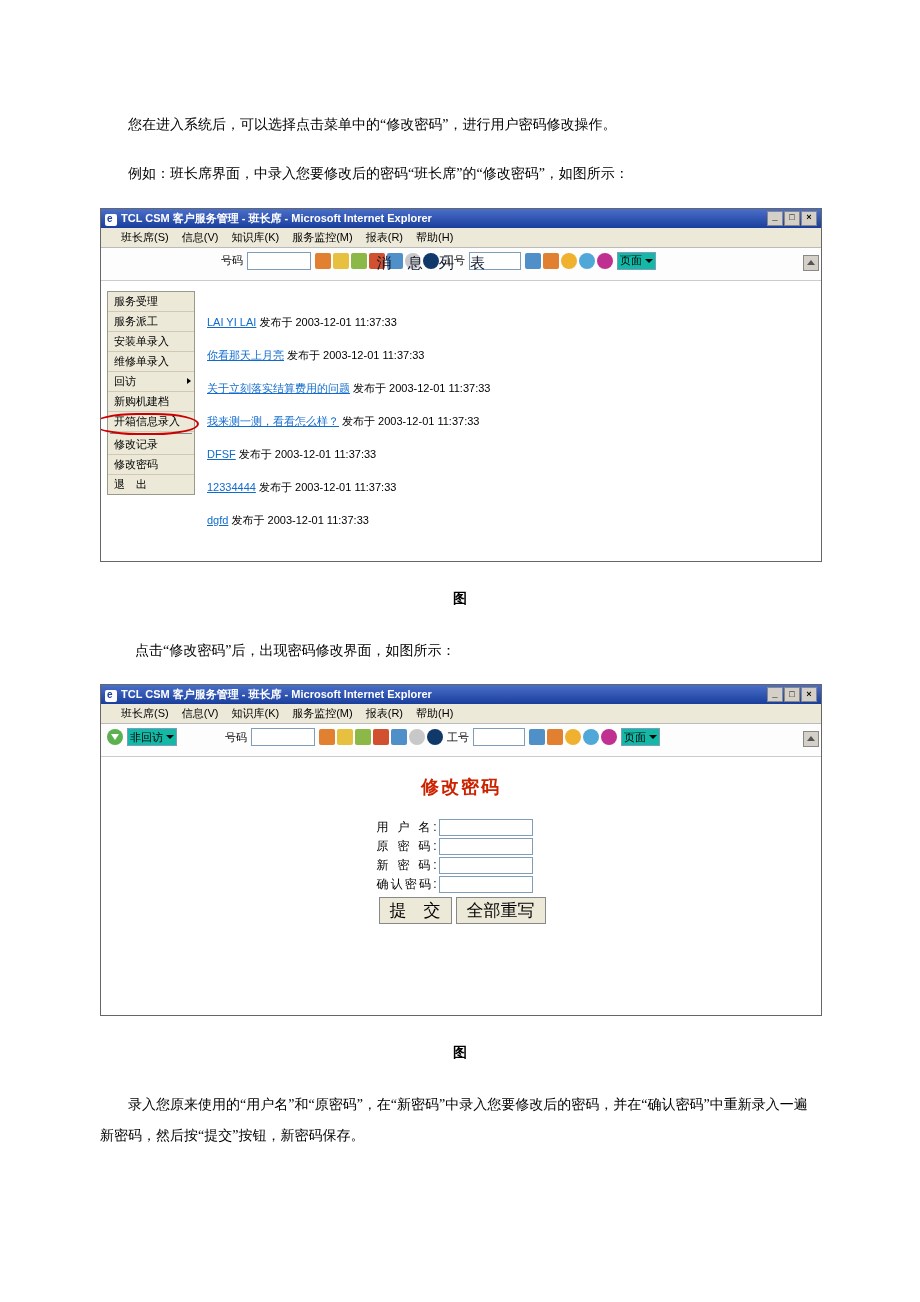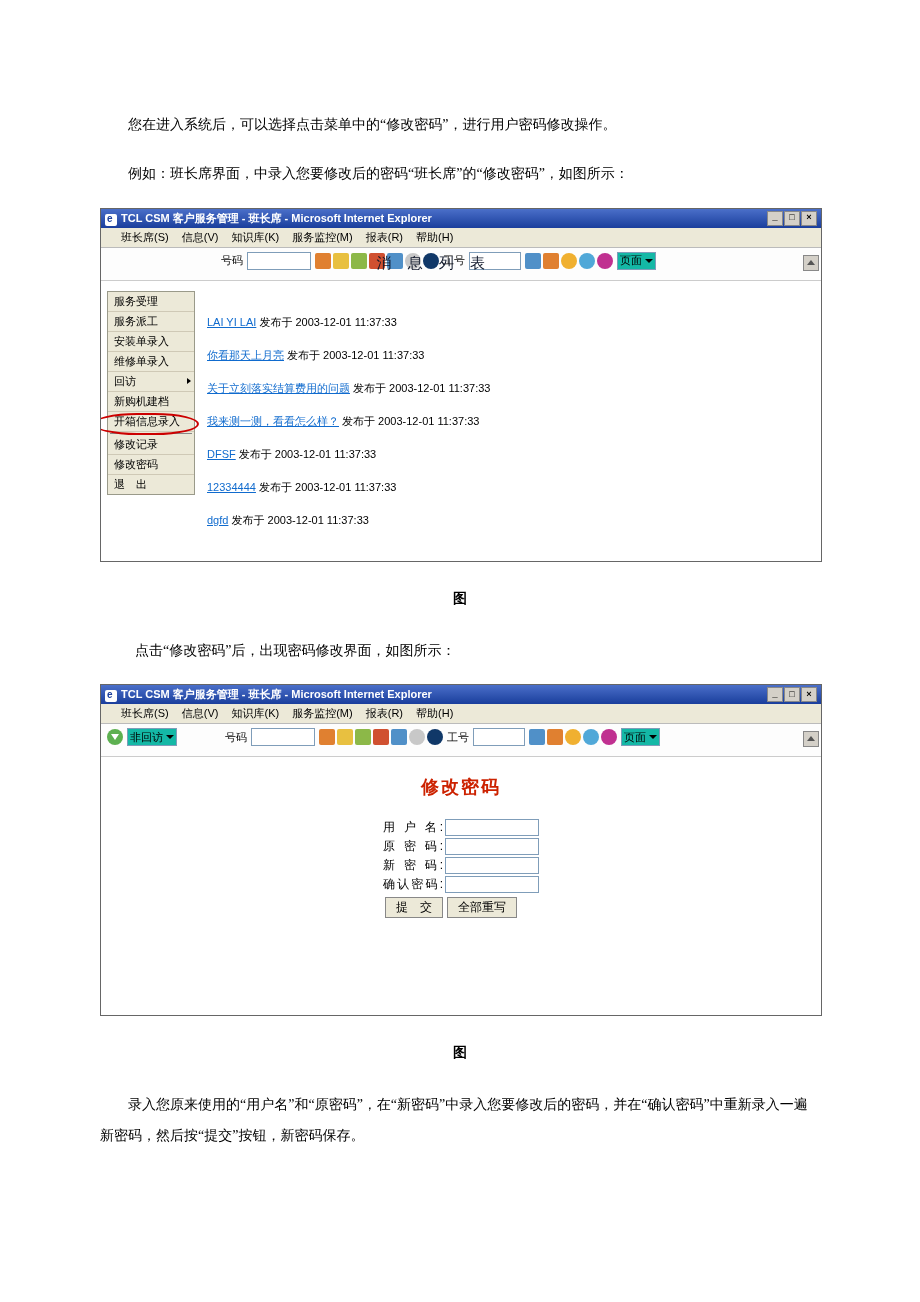--- a/index.html
+++ b/index.html
@@ -266,21 +266,21 @@
     background: #fff;
   }
   .shot2 .form .fbuttons {
     margin-top: 4px;
     display: flex; gap: 4px;
     padding-left: 2px;
   }
   .shot2 .form .fbuttons .btn {
     border: 1px solid #888;
     background: #ece9d8;
-    font-size: 12px;
+    font-size: 17px;
     padding: 1px 10px;
   }
   .scrollhint {
     position: absolute;
     right: 2px; top: 46px;
     width: 14px; height: 14px;
     background: #d4d0c8;
     border: 1px solid #888;
   }
   .scrollhint::after{

